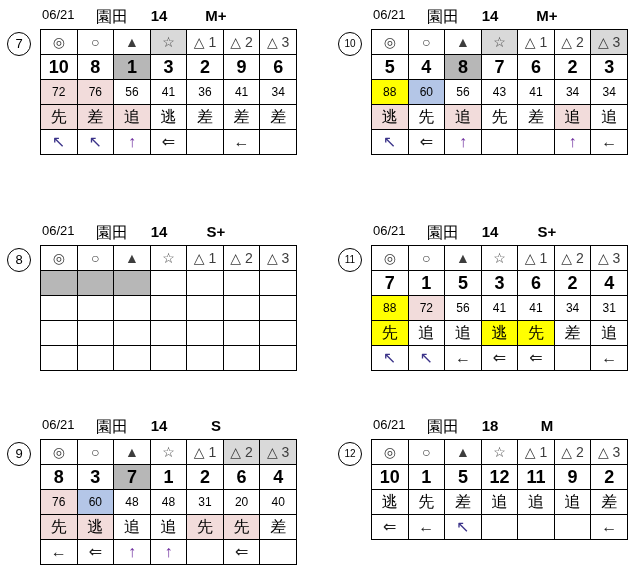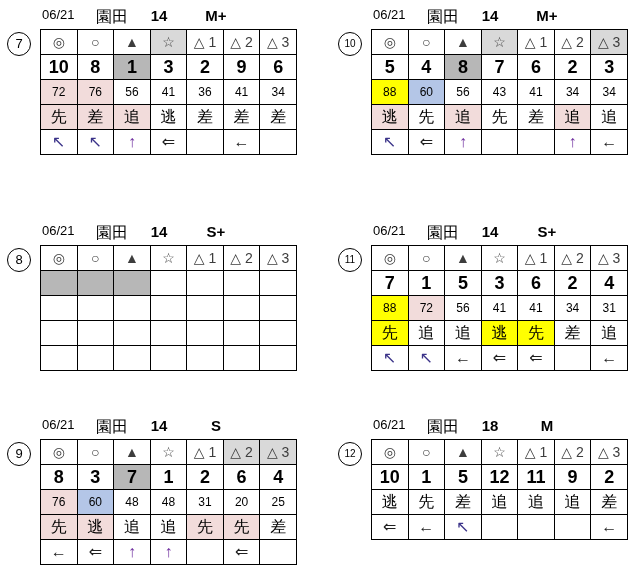--- a/index.html
+++ b/index.html
@@ -308,21 +308,21 @@
             <td>6</td>
             <td>4</td>
           </tr>
           <tr class="rates-row">
             <td style="background: rgb(242, 220, 219);">76</td>
             <td style="background: rgb(180, 198, 231);">60</td>
             <td>48</td>
             <td>48</td>
             <td>31</td>
             <td>20</td>
-            <td>25</td>
+            <td>40</td>
           </tr>
           <tr class="styles-row">
             <td style="background: rgb(242, 220, 219);">先</td>
             <td style="background: rgb(242, 220, 219);">逃</td>
             <td>追</td>
             <td>追</td>
             <td style="background: rgb(242, 220, 219);">先</td>
             <td style="background: rgb(242, 220, 219);">先</td>
             <td>差</td>
           </tr>

